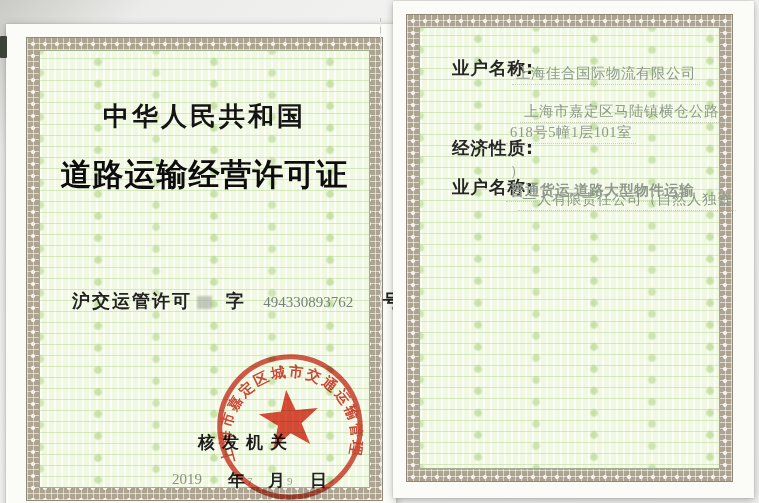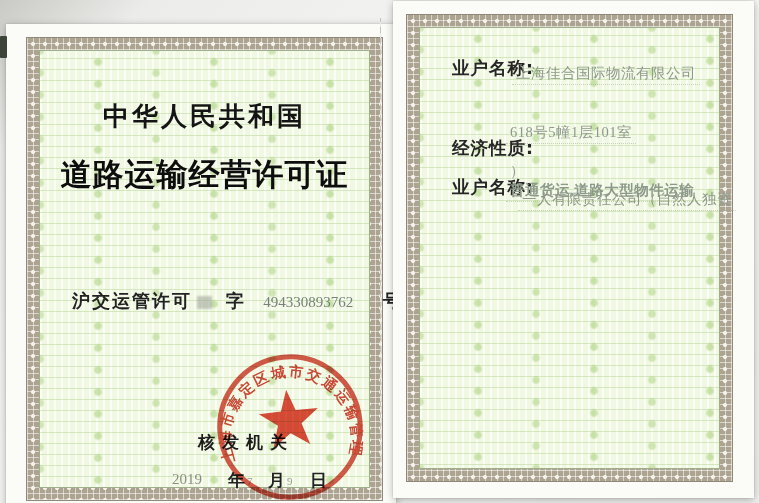--- a/index.html
+++ b/index.html
@@ -121,20 +121,21 @@
 
 <div class="fold-line"></div>
 
 <div class="page page-right">
   <div class="frame frame-right">
     <div class="paper">
 
       <div class="abs field-label" style="left:32px; top:28px;">业户名称:</div>
       <div class="abs field-value" style="left:92px; top:36px;">上海佳合国际物流有限公司</div>
 
+      <div class="abs field-value" style="left:100px; top:74px;">上海市嘉定区马陆镇横仓公路</div>
       <div class="abs field-value" style="left:86px; top:95px;">618号5幢1层101室</div>
 
       <div class="abs field-label" style="left:32px; top:108px;">经济性质:</div>
       <div class="abs field-value" style="left:98px; top:114px;margin-top:48px;">一人有限责任公司（自然人独资</div>
       <div class="abs field-value" style="left:86px; top:134px; border-bottom:none;">）</div>
 
       <div class="abs field-label" style="left:32px; top:147px;">业户名称:</div>
       <div class="abs field-value" style="left:86px; top:153px;font-weight:bold;">普通货运,道路大型物件运输</div>
 
     </div>

